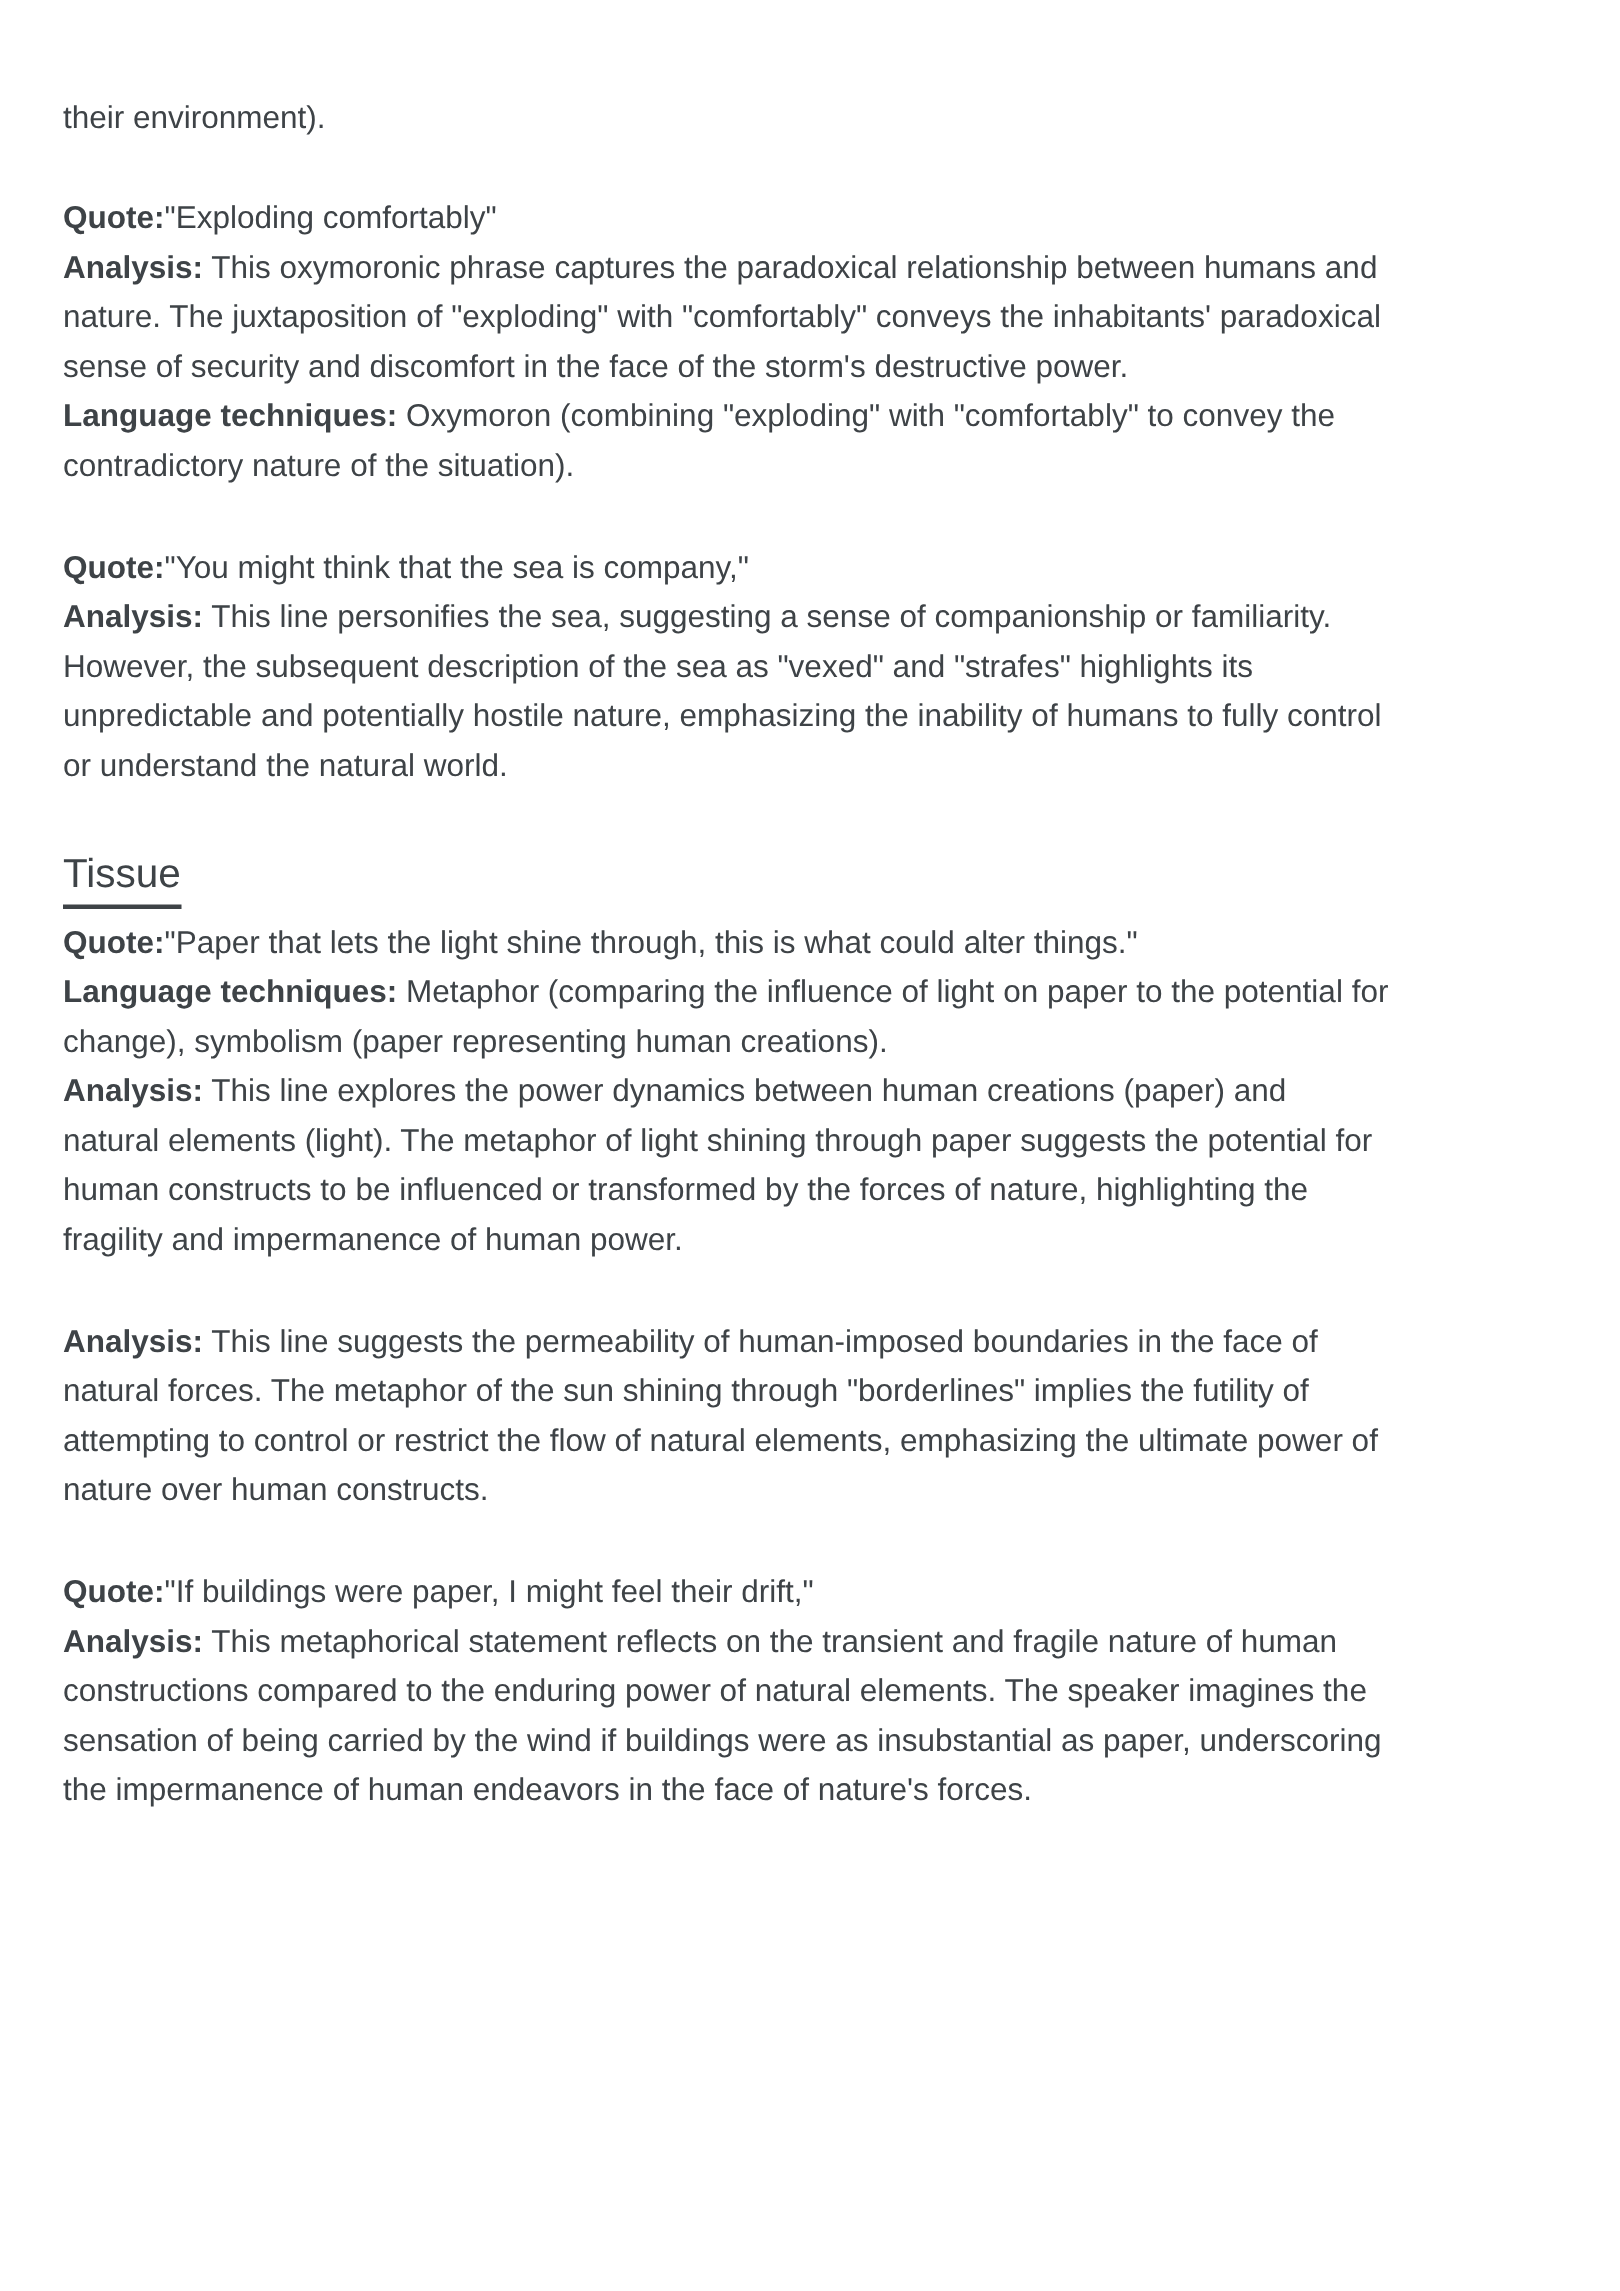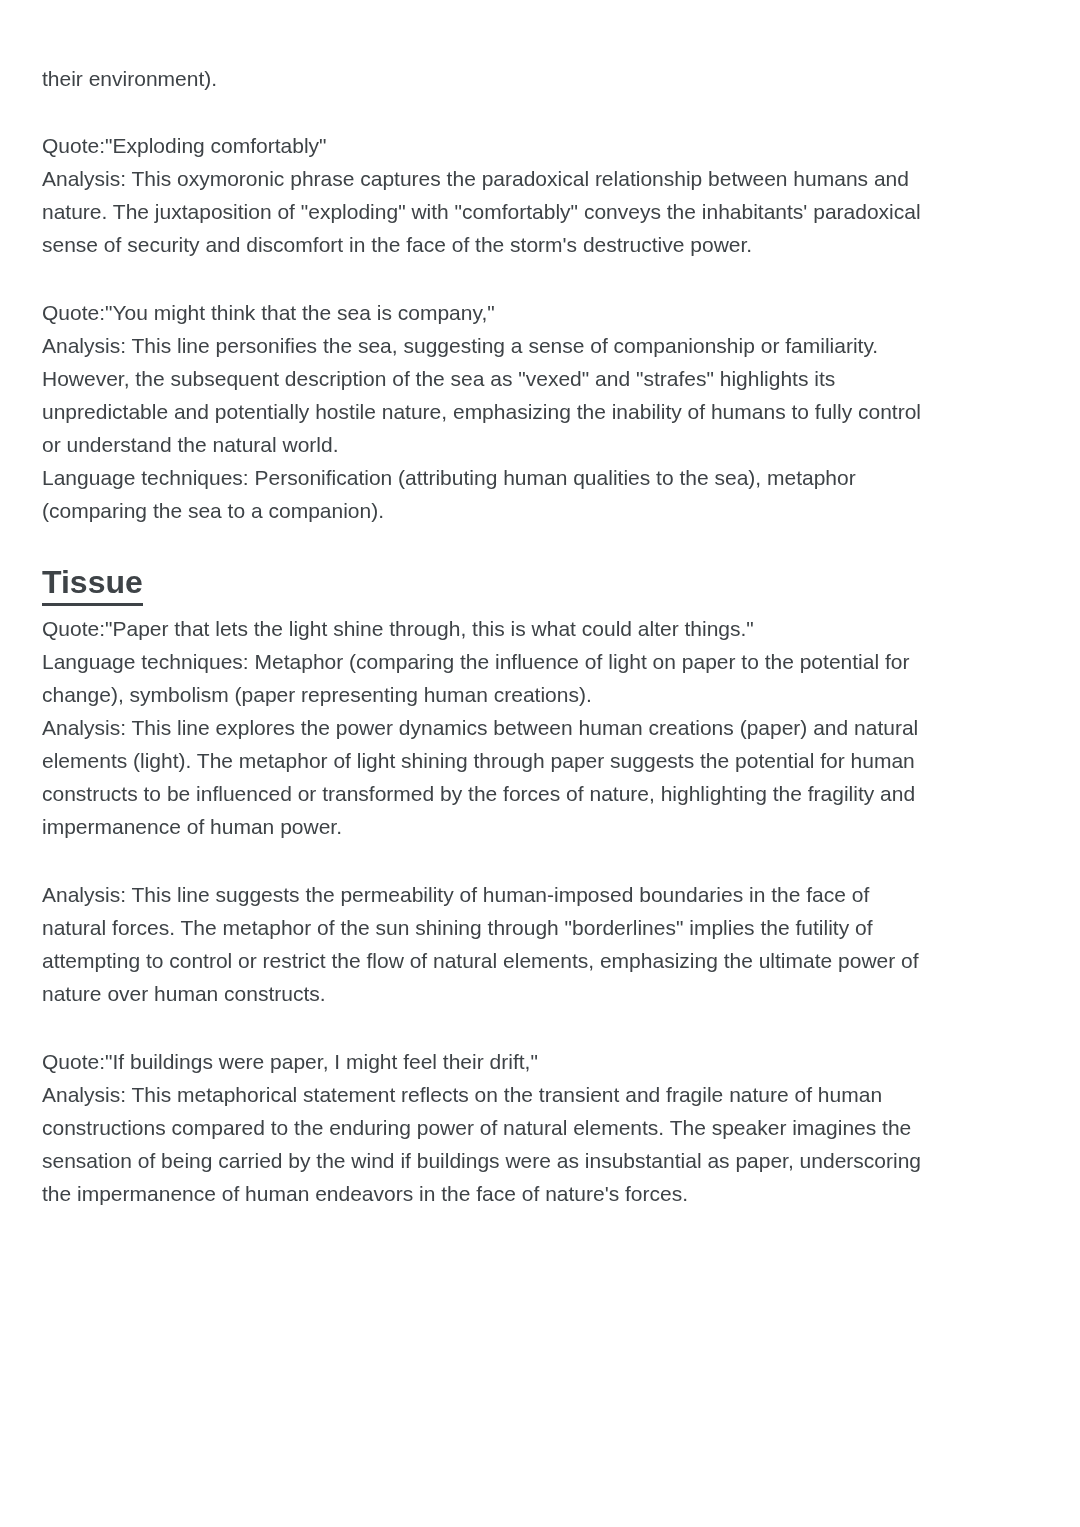--- a/index.html
+++ b/index.html
@@ -20,51 +20,51 @@
     overflow: hidden;
   }
   .fragment {
     margin: 0 0 34px 0;
   }
   .para {
     margin: 0 0 35px 0;
     max-width: 1000px;
   }
   .para .seg-label {
-    font-weight: 400;
+    font-weight: 700;
   }
   .section-heading {
-    font-size: 32px;
+    font-size: 27px;
     line-height: 40px;
-    font-weight: 700;
+    font-weight: 400;
     margin: 0 0 6px 0;
   }
   .section-heading .hd-text {
     display: inline-block;
     border-bottom: 3px solid #3e4347;
     padding-bottom: 1px;
   }
   .segment {
     display: block;
   }
 </style>
 </head>
 <body>
 
 <main class="doc-page">
   <p class="fragment">their environment).</p>
   <div id="blocks">
       <p class="para">
         <span class="segment"><strong class="seg-label">Quote:</strong><span>"Exploding comfortably"</span></span>
         <span class="segment"><strong class="seg-label">Analysis:</strong><span> This oxymoronic phrase captures the paradoxical relationship between humans and nature. The juxtaposition of "exploding" with "comfortably" conveys the inhabitants' paradoxical sense of security and discomfort in the face of the storm's destructive power.</span></span>
+        <span class="segment"><strong class="seg-label">Language techniques:</strong><span> Oxymoron (combining "exploding" with "comfortably" to convey the contradictory nature of the situation).</span></span>
       </p>
       <p class="para">
         <span class="segment"><strong class="seg-label">Quote:</strong><span>"You might think that the sea is company,"</span></span>
         <span class="segment"><strong class="seg-label">Analysis:</strong><span> This line personifies the sea, suggesting a sense of companionship or familiarity. However, the subsequent description of the sea as "vexed" and "strafes" highlights its unpredictable and potentially hostile nature, emphasizing the inability of humans to fully control or understand the natural world.</span></span>
-        <span class="segment"><strong class="seg-label">Language techniques:</strong><span> Personification (attributing human qualities to the sea), metaphor (comparing the sea to a companion).</span></span>
       </p>
       <h2 class="section-heading"><span class="hd-text">Tissue</span></h2>
       <p class="para">
         <span class="segment"><strong class="seg-label">Quote:</strong><span>"Paper that lets the light shine through, this is what could alter things."</span></span>
         <span class="segment"><strong class="seg-label">Language techniques:</strong><span> Metaphor (comparing the influence of light on paper to the potential for change), symbolism (paper representing human creations).</span></span>
         <span class="segment"><strong class="seg-label">Analysis:</strong><span> This line explores the power dynamics between human creations (paper) and natural elements (light). The metaphor of light shining through paper suggests the potential for human constructs to be influenced or transformed by the forces of nature, highlighting the fragility and impermanence of human power.</span></span>
       </p>
       <p class="para">
         <span class="segment"><strong class="seg-label">Analysis:</strong><span> This line suggests the permeability of human-imposed boundaries in the face of natural forces. The metaphor of the sun shining through "borderlines" implies the futility of attempting to control or restrict the flow of natural elements, emphasizing the ultimate power of nature over human constructs.</span></span>
       </p>

